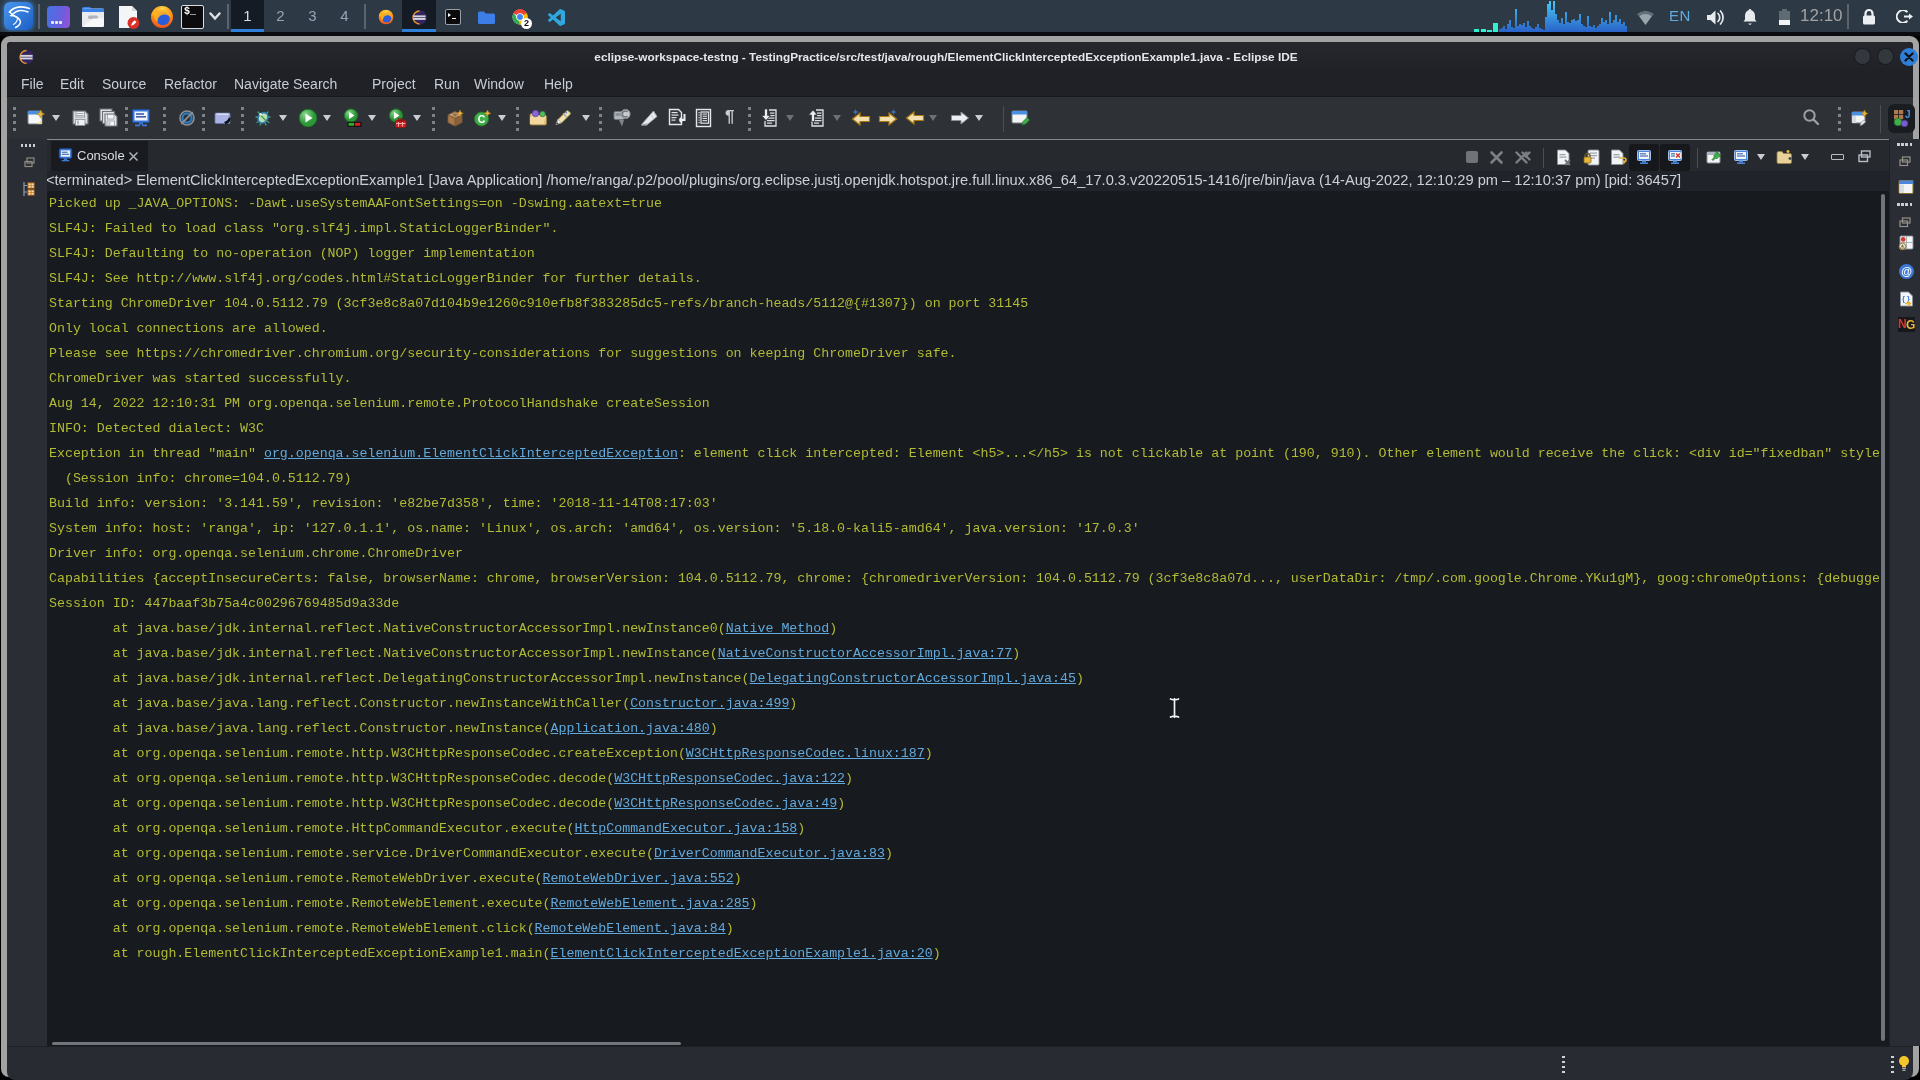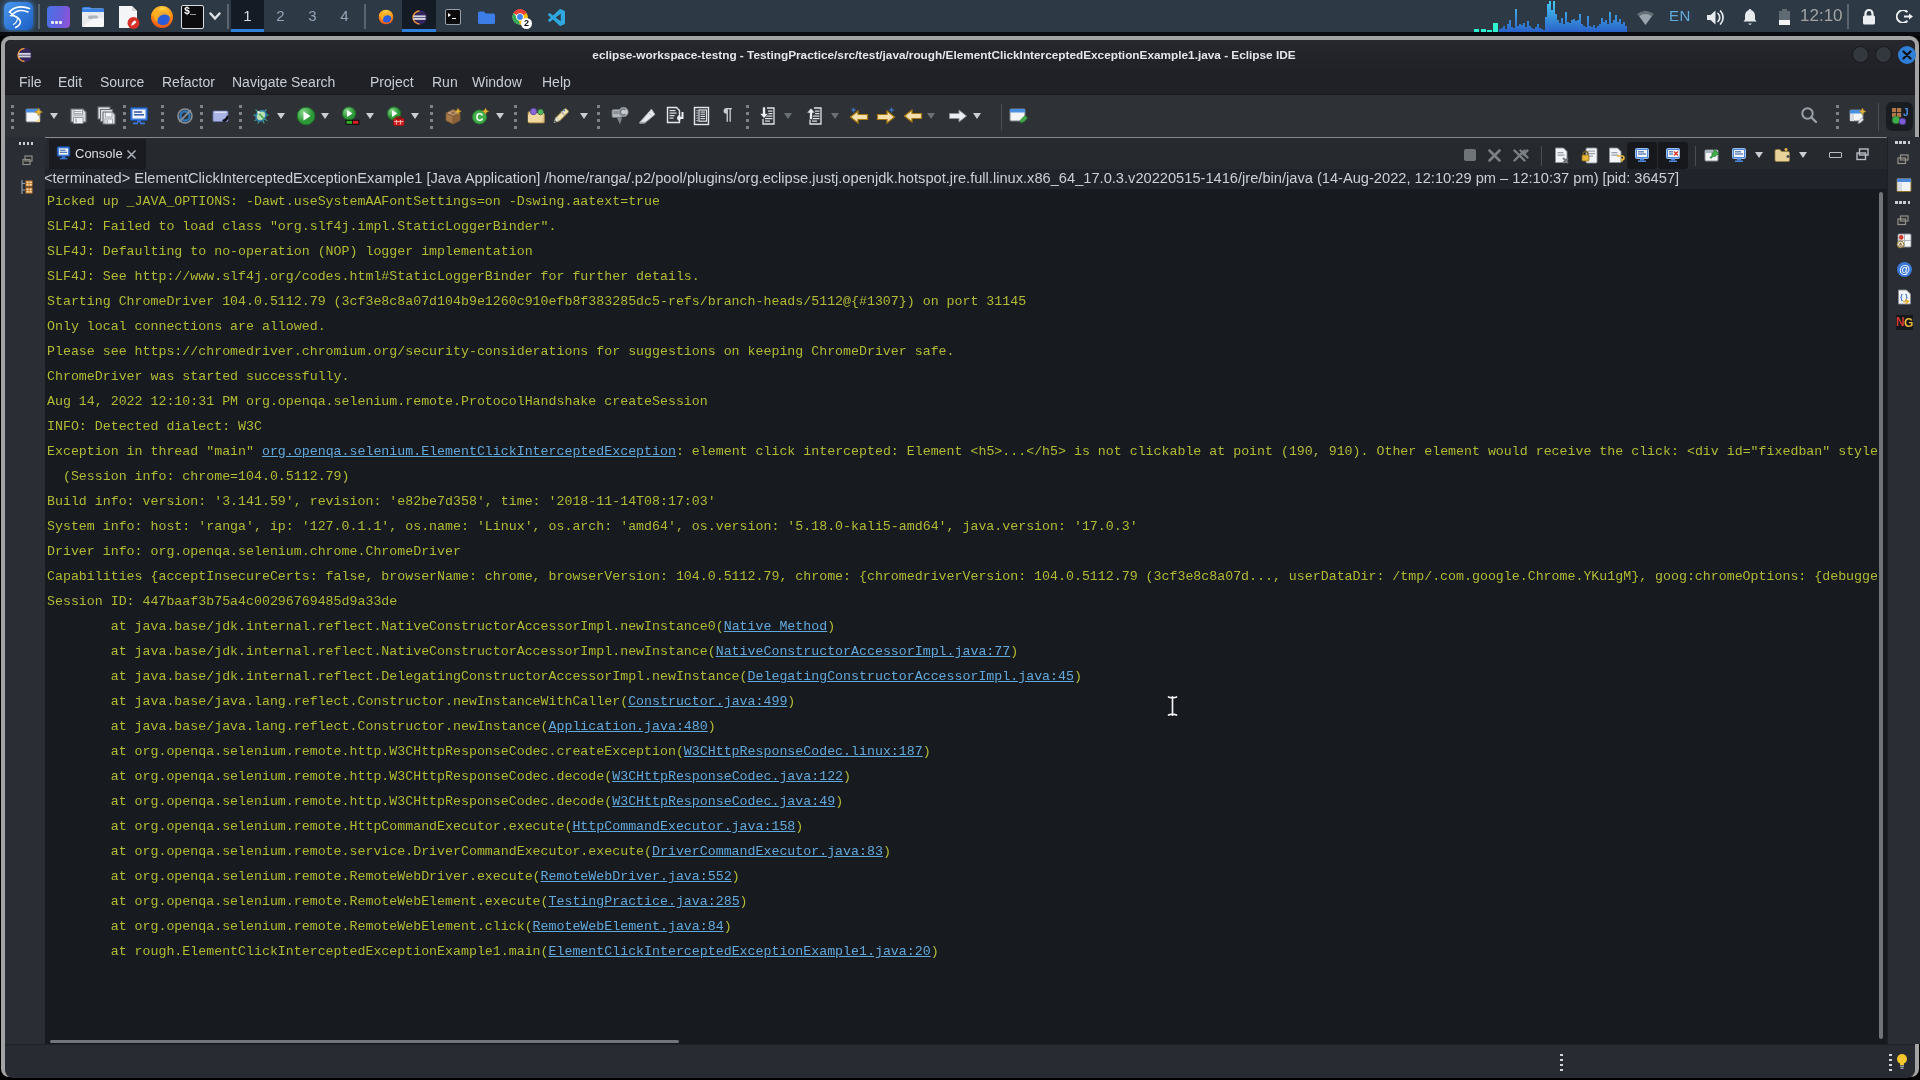--- a/index.html
+++ b/index.html
@@ -1,19 +1,19 @@
 <!DOCTYPE html>
 <html><head><meta charset="utf-8"><title>t</title><style>
 *{margin:0;padding:0;box-sizing:border-box}
 html,body{width:1920px;height:1080px;overflow:hidden;background:#000}
 body{font-family:"Liberation Sans",sans-serif;position:relative}
 .abs{position:absolute}
 #panel{left:0;top:0;width:1920px;height:32px;background:#2d3a46}
 #gap{left:0;top:32px;width:1920px;height:4px;background:#0a0c0f}
-#win{left:1px;top:36px;width:1918px;height:1041px;background:#1f2127;border-radius:9px 9px 8px 8px;border:4px solid #a3a3a3}
+#win{left:1px;top:36px;width:1918px;height:1041px;background:#1f2127;border-radius:9px 9px 8px 8px;border:6px solid #a3a3a3}
 #titlebar{left:0;top:0;width:100%;height:30px;background:linear-gradient(#26282e,#1f2127);border-radius:9px 9px 0 0}
 #menubar{left:0;top:30px;width:100%;height:24px}
 .menuitem{position:absolute;top:4px;font-size:14px;color:#c7cdd5}
 #toolbar{left:0;top:54px;width:100%;height:43px;background:#2e3237;border-top:1px solid #17191a}
 #mainrow{left:0;top:97px;width:100%;height:907px}
 #lefttrim{left:0;top:0;width:40px;height:907px;background:#2a2e34}
 #righttrim{left:1882px;top:0;width:36px;height:907px;background:#2a2e34;border-left:1px solid #1d2024}
 #consolehead{left:40px;top:0;width:1842px;height:32px;background:#26292e;border-top:1px solid #85898f}
 #tab{left:4px;top:1px;width:97px;height:31px;background:#191b20}
 #consolebody{left:40px;top:32px;width:1842px;height:875px;background:#171a1f;overflow:hidden}
@@ -561,21 +561,21 @@
         at java.base/jdk.internal.reflect.NativeConstructorAccessorImpl.newInstance(<a>NativeConstructorAccessorImpl.java:77</a>)
         at java.base/jdk.internal.reflect.DelegatingConstructorAccessorImpl.newInstance(<a>DelegatingConstructorAccessorImpl.java:45</a>)
         at java.base/java.lang.reflect.Constructor.newInstanceWithCaller(<a>Constructor.java:499</a>)
         at java.base/java.lang.reflect.Constructor.newInstance(<a>Application.java:480</a>)
         at org.openqa.selenium.remote.http.W3CHttpResponseCodec.createException(<a>W3CHttpResponseCodec.linux:187</a>)
         at org.openqa.selenium.remote.http.W3CHttpResponseCodec.decode(<a>W3CHttpResponseCodec.java:122</a>)
         at org.openqa.selenium.remote.http.W3CHttpResponseCodec.decode(<a>W3CHttpResponseCodec.java:49</a>)
         at org.openqa.selenium.remote.HttpCommandExecutor.execute(<a>HttpCommandExecutor.java:158</a>)
         at org.openqa.selenium.remote.service.DriverCommandExecutor.execute(<a>DriverCommandExecutor.java:83</a>)
         at org.openqa.selenium.remote.RemoteWebDriver.execute(<a>RemoteWebDriver.java:552</a>)
-        at org.openqa.selenium.remote.RemoteWebElement.execute(<a>TestingPractice.java:285</a>)
+        at org.openqa.selenium.remote.RemoteWebElement.execute(<a>RemoteWebElement.java:285</a>)
         at org.openqa.selenium.remote.RemoteWebElement.click(<a>RemoteWebElement.java:84</a>)
         at rough.ElementClickInterceptedExceptionExample1.main(<a>ElementClickInterceptedExceptionExample1.java:20</a>)</div>
         <div class="abs" style="left:5px;top:871px;width:629px;height:3px;background:#72767c;border-radius:1.5px"></div>
         <div class="abs" style="left:1834px;top:23px;width:4px;height:847px;background:#6f747a;border-radius:2px"></div>
         <svg class="abs" style="left:1122px;top:526px" width="11" height="22" viewBox="0 0 11 22">
 <g fill="none" stroke="#15171b" stroke-width="3.8" stroke-linecap="round">
 <path d="M1.5 2 q2.8 1.4 4 0 q1.2 1.4 4 0"></path>
             <path d="M1.5 20 q2.8 -1.4 4 0 q1.2 -1.4 4 0"></path>
             <path d="M5.5 2.5 V19.5"></path>
           </g>

